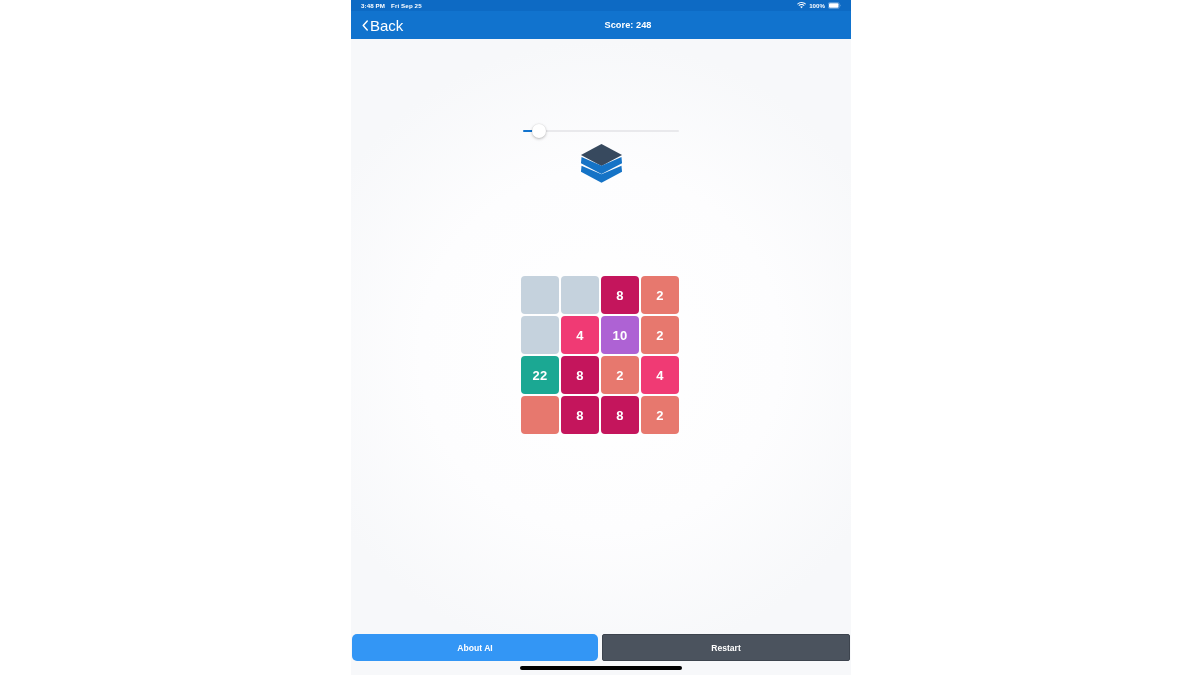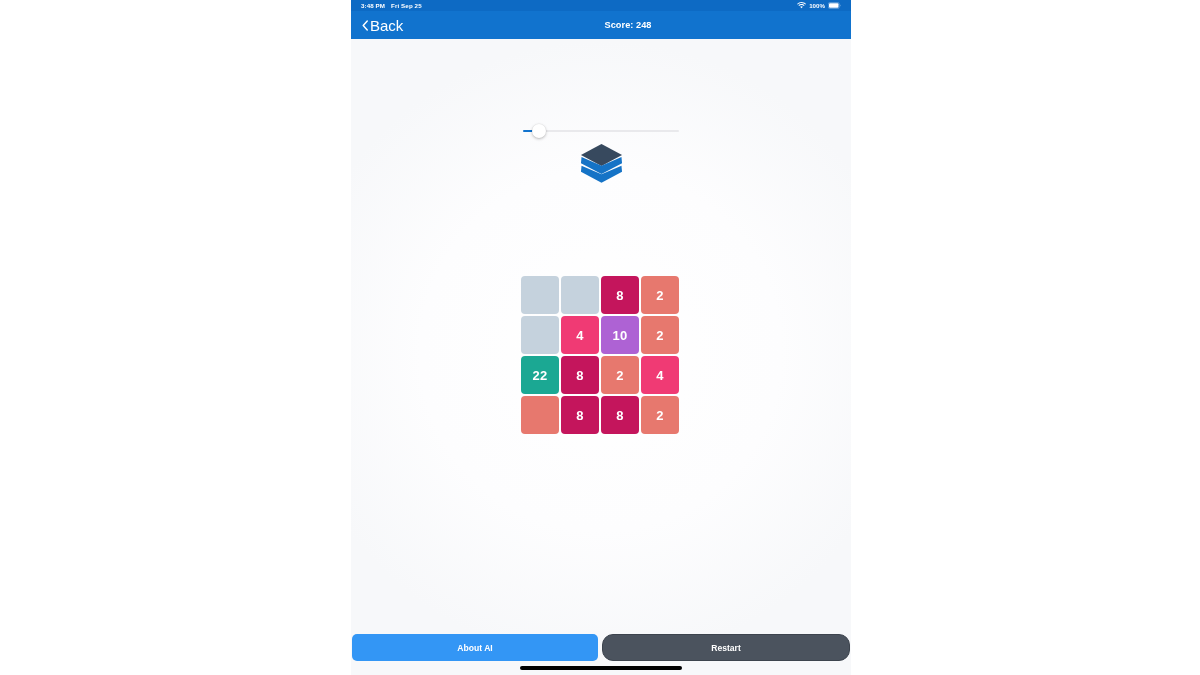--- a/index.html
+++ b/index.html
@@ -191,21 +191,21 @@
     box-sizing: border-box;
   }
   #about-ai-button {
     flex: 0 0 246px;
     background: #3396f5;
     border-radius: 5px;
   }
   #restart-button {
     flex: 1 1 auto;
     background: #4b535e;
-    border-radius: 11px;
+    border-radius: 2px;
     border: .5px solid #3d444e;
   }
 
   
   #home-indicator {
     position: absolute;
     left: 50%;
     transform: translateX(-50%);
     bottom: 5px;
     width: 162px;

